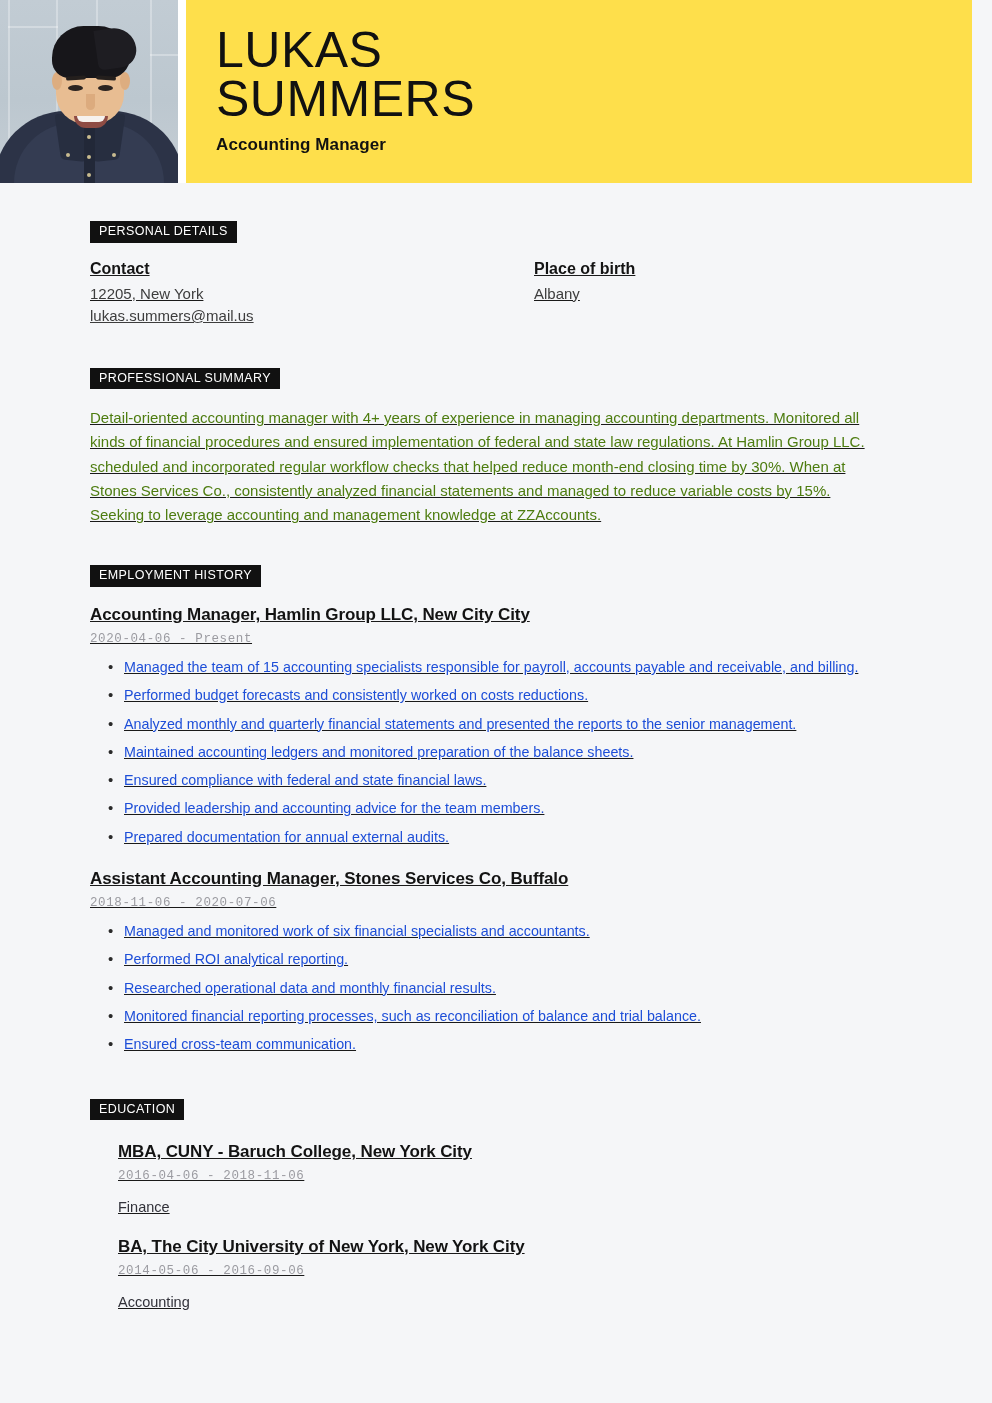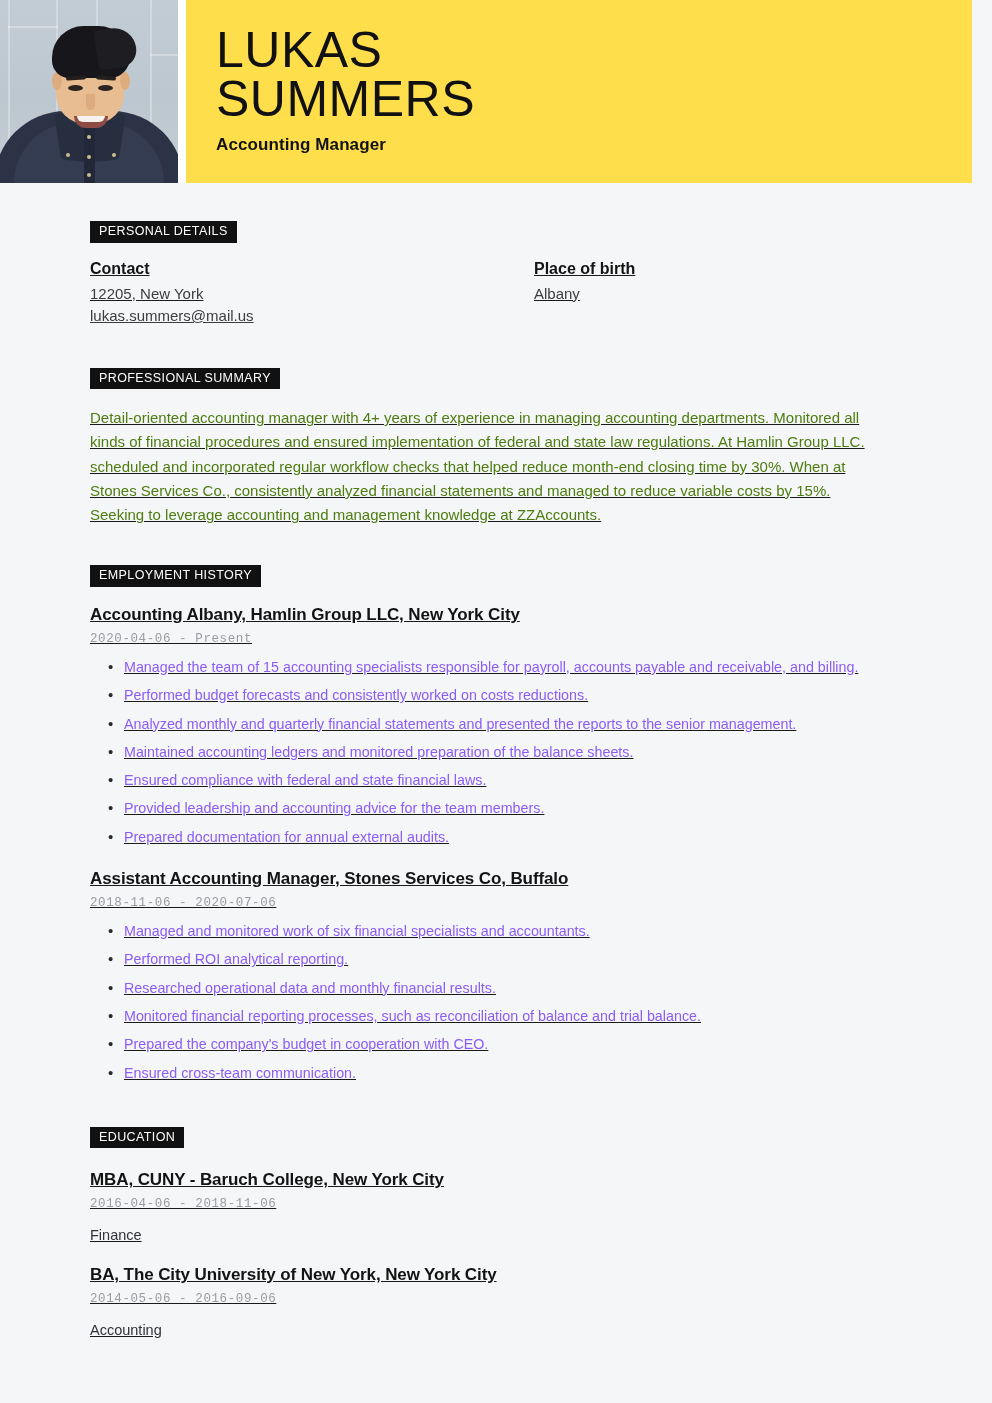--- a/index.html
+++ b/index.html
@@ -291,33 +291,33 @@
   }
   .bullets {
     margin-top: 7px;
     padding-left: 34px;
     list-style: none;
   }
   .bullets li {
     position: relative;
     font-size: 14.3px;
     line-height: 1.28;
-    color: #8b5cf6;
+    color: #1d4ed8;
     padding: 5px 0 5px 0;
   }
   .bullets li::before {
     content: "\2022";
     position: absolute;
     left: -16px;
     top: 4px;
     font-size: 15px;
     color: #2a2a2a;
   }
 
-  .edu-entry { margin-top: 22px; }
+  .edu-entry { margin-top: 22px; margin-left: 28px; }
   .edu-desc {
     margin-top: 16px;
     font-size: 14.5px;
     color: #32323a;
   }
 </style>
 </head>
 <body>
 
 <div class="page">
@@ -395,42 +395,41 @@
 
     <div class="section summary-block">
       <span class="section-badge">PROFESSIONAL SUMMARY</span>
       <p class="summary-text">Detail-oriented accounting manager with 4+ years of experience in managing accounting departments. Monitored all kinds of financial procedures and ensured implementation of federal and state law regulations. At Hamlin Group LLC. scheduled and incorporated regular workflow checks that helped reduce month-end closing time by 30%. When at Stones Services Co., consistently analyzed financial statements and managed to reduce variable costs by 15%. Seeking to leverage accounting and management knowledge at ZZAccounts.</p>
     </div>
 
     <div class="section employment-block">
       <span class="section-badge">EMPLOYMENT HISTORY</span>
 
       <div class="entry">
-        <div class="entry-title">Accounting Albany, Hamlin Group LLC, New York City</div>
+        <div class="entry-title">Accounting Manager, Hamlin Group LLC, New City City</div>
         <div class="entry-dates">2020-04-06 -  Present</div>
         <ul class="bullets">
           <li>Managed the team of 15 accounting specialists responsible for payroll, accounts payable and receivable, and billing.</li>
           <li>Performed budget forecasts and consistently worked on costs reductions.</li>
           <li>Analyzed monthly and quarterly financial statements and presented the reports to the senior management.</li>
           <li>Maintained accounting ledgers and monitored preparation of the balance sheets.</li>
           <li>Ensured compliance with federal and state financial laws.</li>
           <li>Provided leadership and accounting advice for the team members.</li>
           <li>Prepared documentation for annual external audits.</li>
         </ul>
       </div>
 
       <div class="entry">
         <div class="entry-title">Assistant Accounting Manager, Stones Services Co, Buffalo</div>
         <div class="entry-dates">2018-11-06 -  2020-07-06</div>
         <ul class="bullets">
           <li>Managed and monitored work of six financial specialists and accountants.</li>
           <li>Performed ROI analytical reporting.</li>
           <li>Researched operational data and monthly financial results.</li>
           <li>Monitored financial reporting processes, such as reconciliation of balance and trial balance.</li>
-          <li>Prepared the company's budget in cooperation with CEO.</li>
           <li>Ensured cross-team communication.</li>
         </ul>
       </div>
     </div>
 
     <div class="section edu-block">
       <span class="section-badge">EDUCATION</span>
 
       <div class="edu-entry">
         <div class="entry-title">MBA, CUNY - Baruch College, New York City</div>

